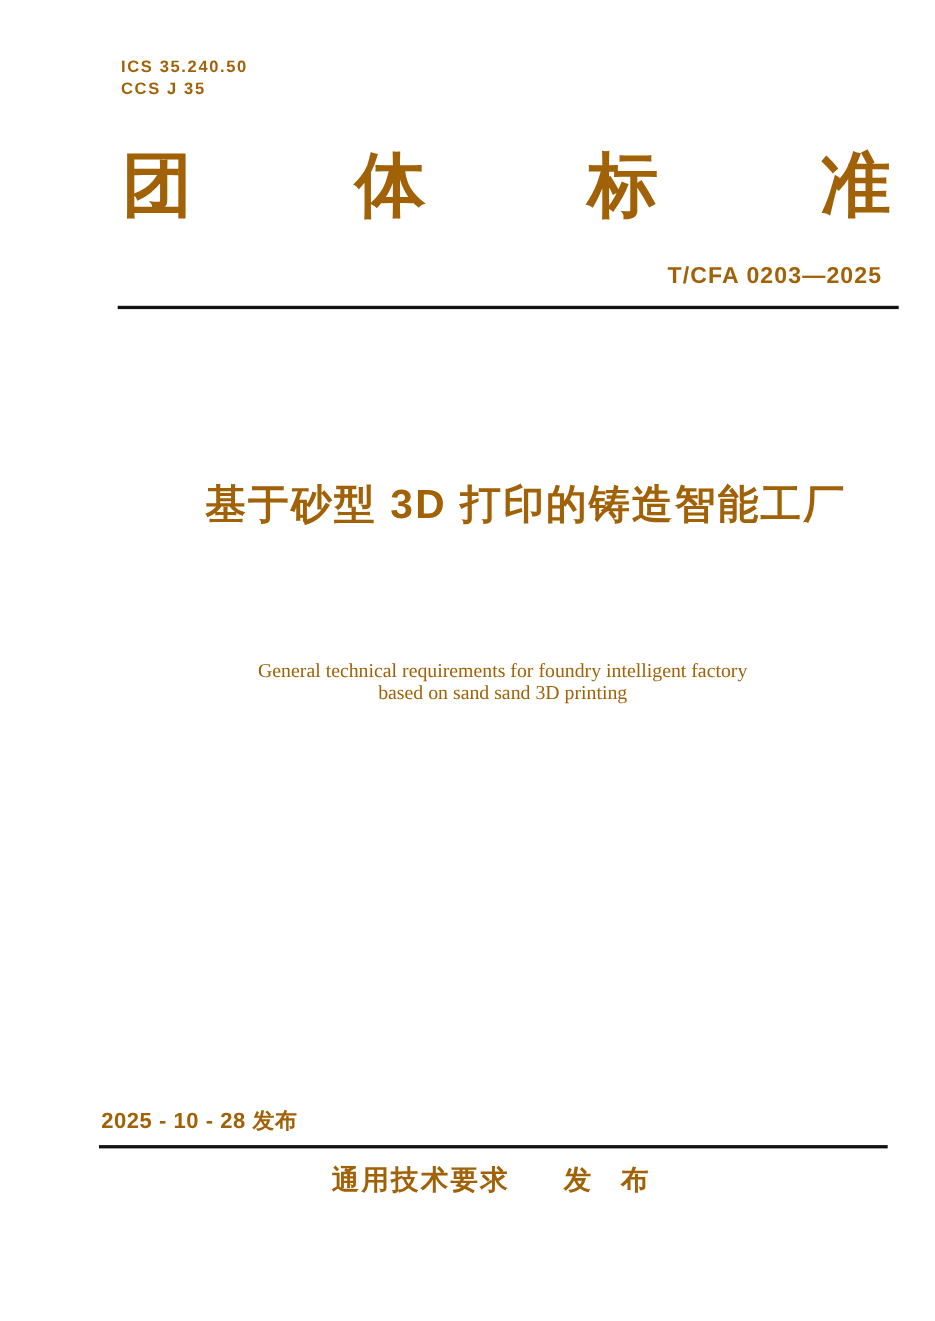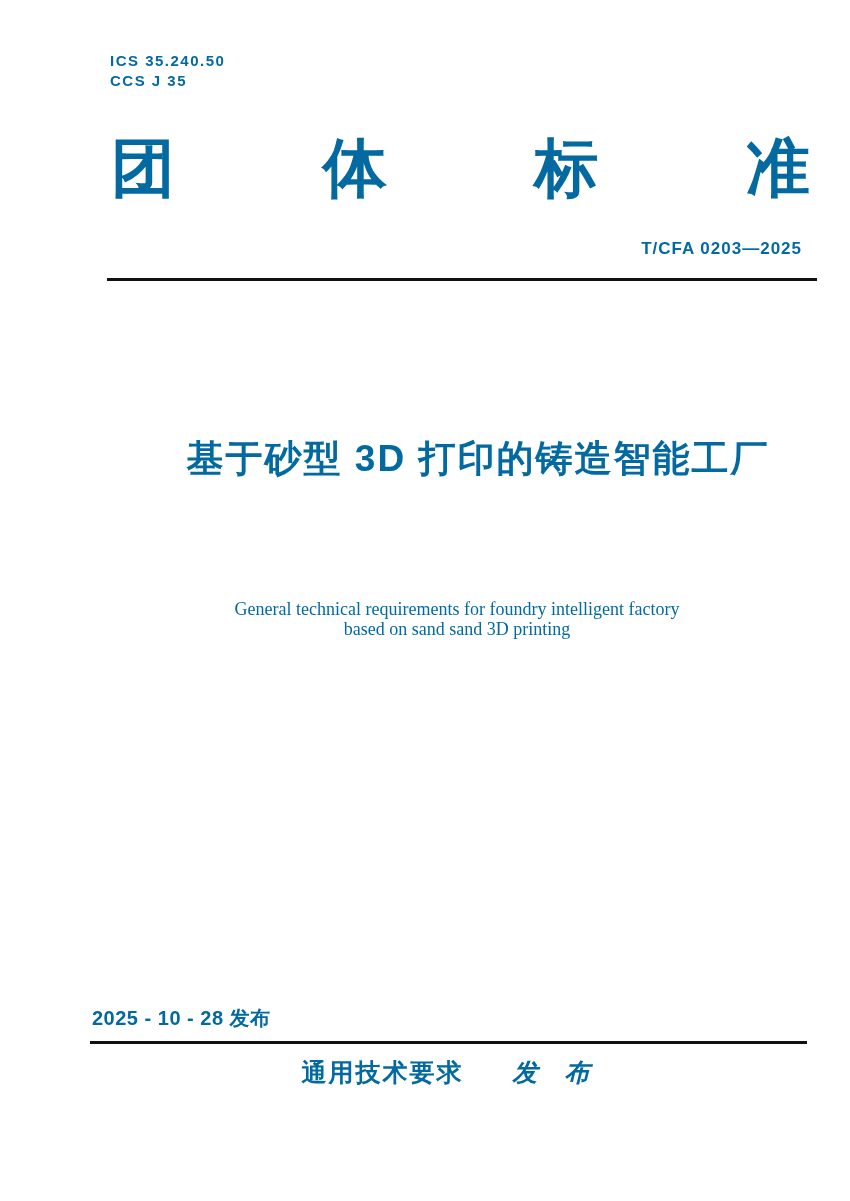--- a/index.html
+++ b/index.html
@@ -7,21 +7,21 @@
     padding: 0;
     background: #e8e8e8;
     font-family: "Liberation Sans", sans-serif;
   }
   .page {
     position: relative;
     width: 850px;
     height: 1201px;
     margin: 0 auto;
     background: #ffffff;
-    color: #0369a1;
+    color: #a16207;
     overflow: hidden;
   }
   
   .ics-block {
     position: absolute;
     left: 110px;
     top: 51px;
     font-size: 15px;
     line-height: 20px;
     font-weight: 600;
@@ -39,21 +39,21 @@
     font-size: 64px;
     font-weight: bold;
     line-height: 1;
     font-family: "Liberation Sans", sans-serif;
   }
   
   .stdno {
     position: absolute;
     right: 48px;
     top: 239px;
-    font-size: 17px;
+    font-size: 21px;
     font-weight: 600;
     letter-spacing: 1px;
     font-family: "Liberation Sans", sans-serif;
     margin-left: 12px;
   }
   .rule {
     position: absolute;
     height: 3px;
     background: #111111;
   }
@@ -107,21 +107,20 @@
     text-align: center;
     font-size: 25px;
     font-weight: bold;
     letter-spacing: 2px;
     font-family: "Liberation Sans", sans-serif;
   }
   .publish-label {
     margin-left: 40px;
     word-spacing: 8px;
     letter-spacing: 6px;
-    font-style: italic;
   }
 </style>
 </head>
 <body>
 
 <div class="page">
 
   <div class="ics-block">
     <div>ICS 35.240.50</div>
     <div>CCS J 35</div>

